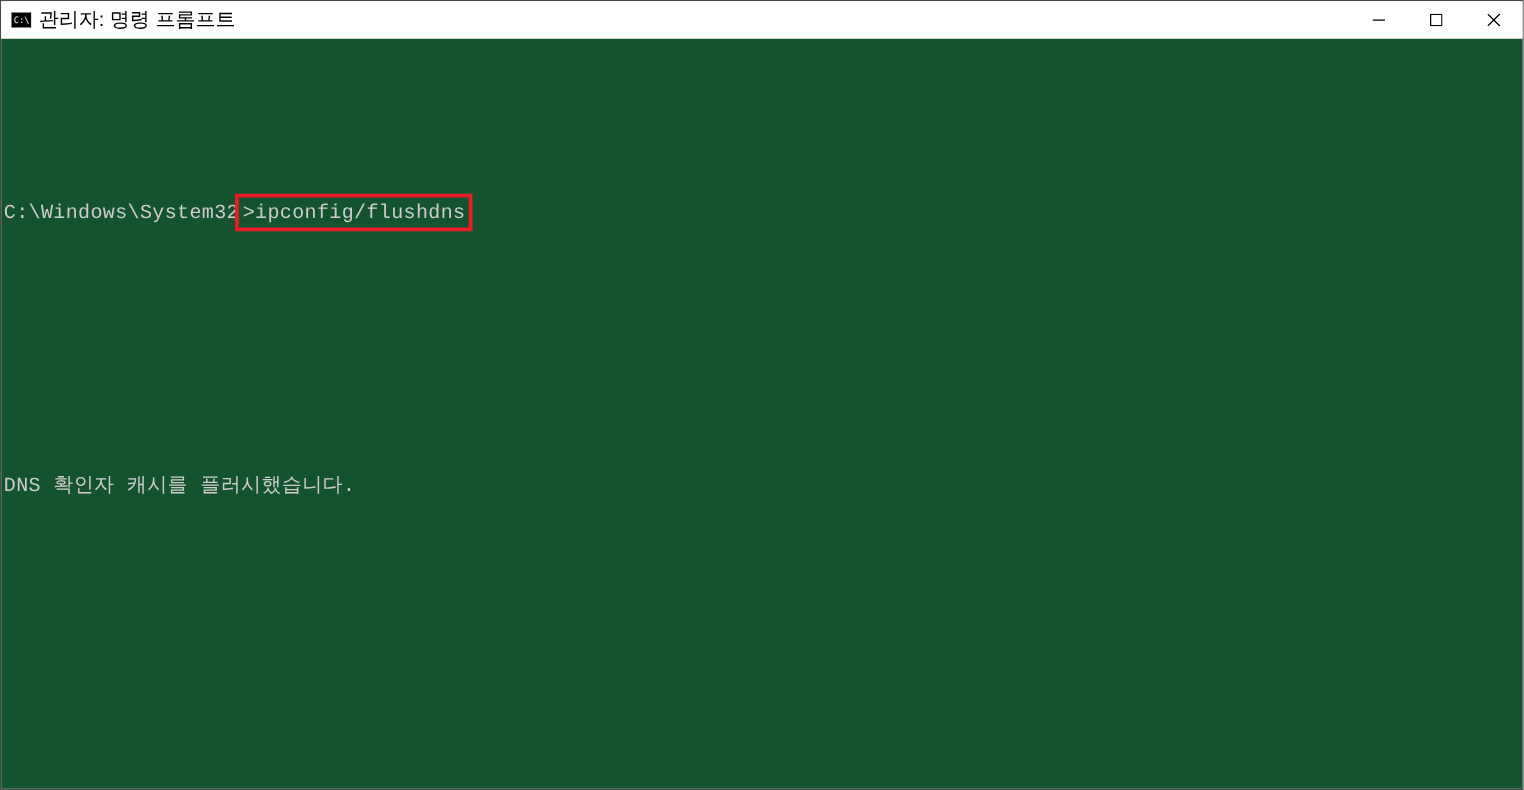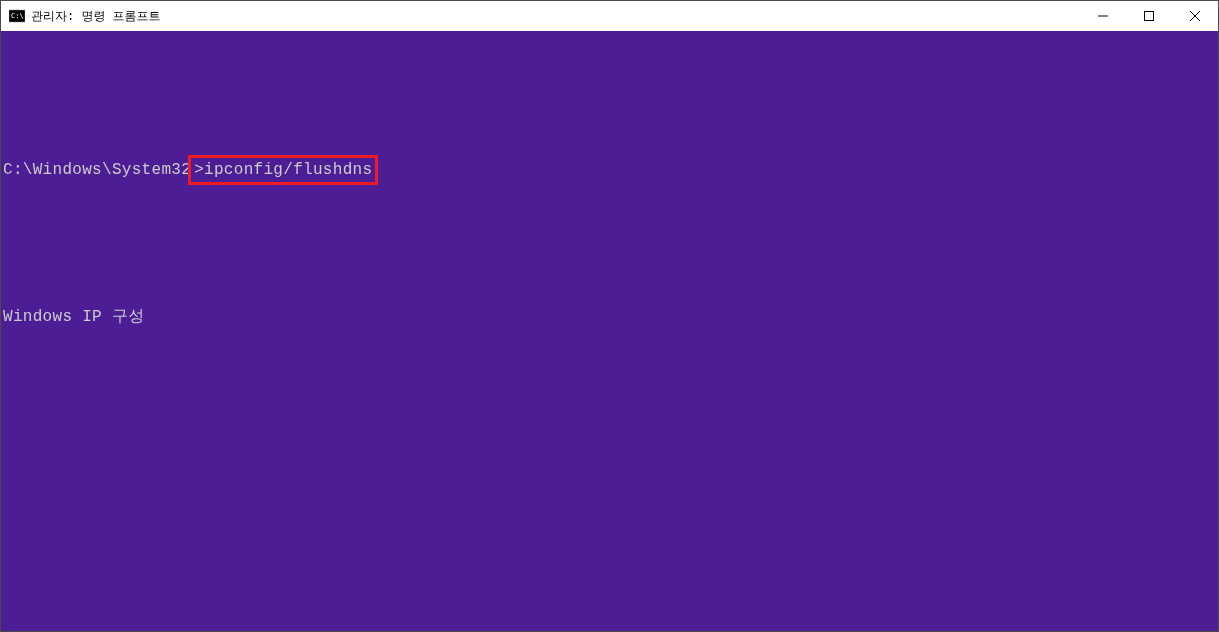--- a/index.html
+++ b/index.html
@@ -47,23 +47,22 @@
       align-items: center;
       justify-content: center;
     }
     
     .titlebar-icon svg {
       width: 16px;
       height: 16px;
     }
     
     .titlebar-title {
-      font-size: 12px;
+      font-size: 16px;
       color: #000000;
-      font-family: Liberation Mono, monospace;
     }
     
     .titlebar-controls {
       display: flex;
       height: 100%;
     }
     
     .titlebar-btn {
       width: 46px;
       height: 100%;
@@ -75,21 +74,21 @@
       cursor: pointer;
     }
     
     .titlebar-btn svg {
       width: 10px;
       height: 10px;
     }
     
     .terminal {
       flex: 1;
-      background: #4c1d95;
+      background: #14532d;
       color: #cccccc;
       font-family: "Consolas", "Courier New", monospace;
       font-size: 16px;
       padding: 4px 2px;
       line-height: 1.5;
       white-space: pre;
       overflow: hidden;
       letter-spacing: 0.3px;
     }
     
@@ -148,17 +147,17 @@
           <line x1="10" y1="0" x2="0" y2="10" stroke="#000000" stroke-width="1"></line>
         </svg>
       </button>
     </div>
   </div>
 
   <div class="terminal">
     <div class="blank-line"></div>
     <div class="terminal-line"><span>C:\Windows\System32</span><span class="highlight-box">&gt;ipconfig/flushdns</span></div>
     <div class="blank-line"></div>
-    <div class="terminal-line">Windows IP 구성</div>
     <div class="blank-line"></div>
+    <div class="terminal-line">DNS 확인자 캐시를 플러시했습니다.</div>
     <div class="blank-line"></div>
   </div>
 </div>
 
 </body></html>

